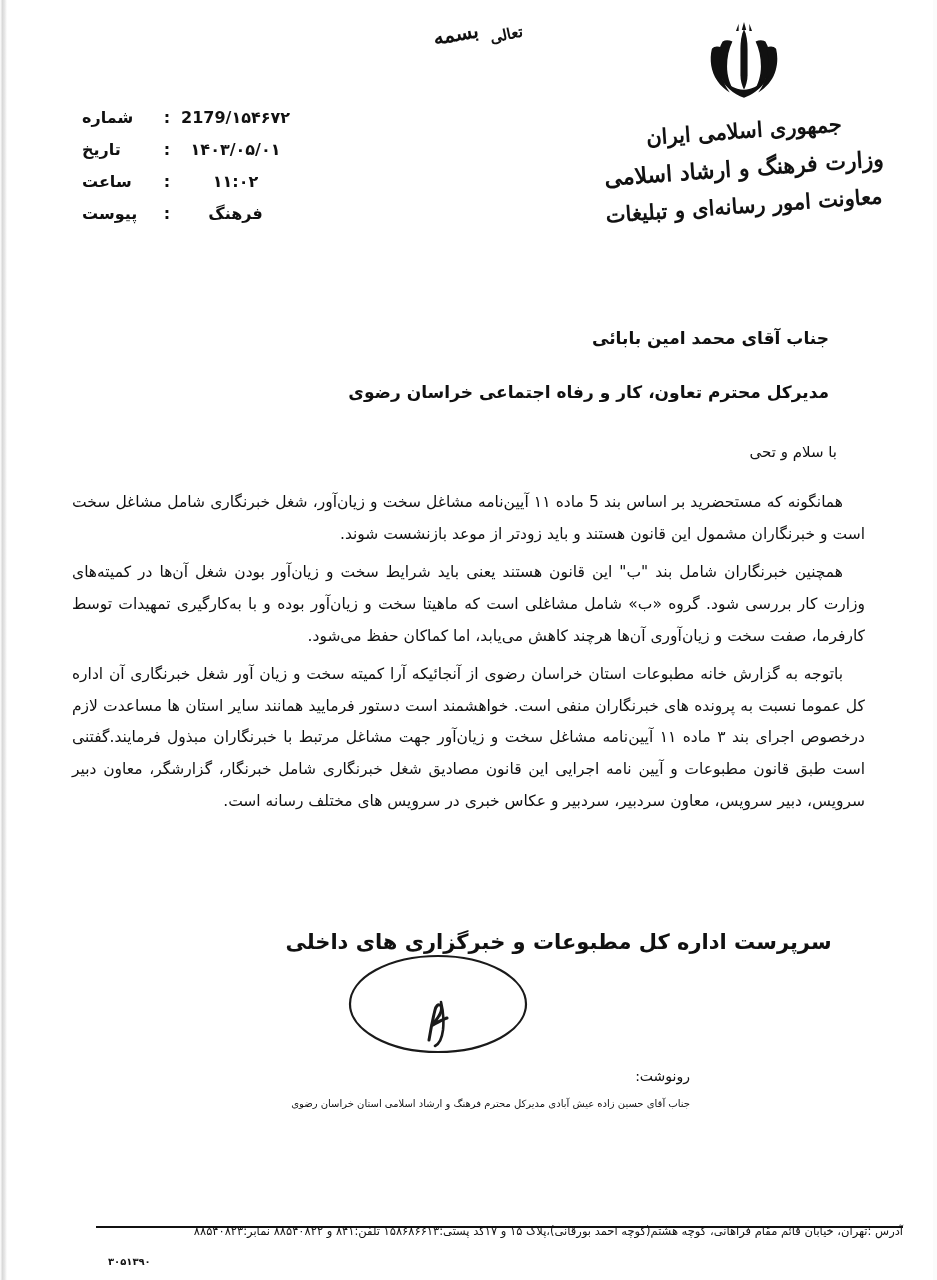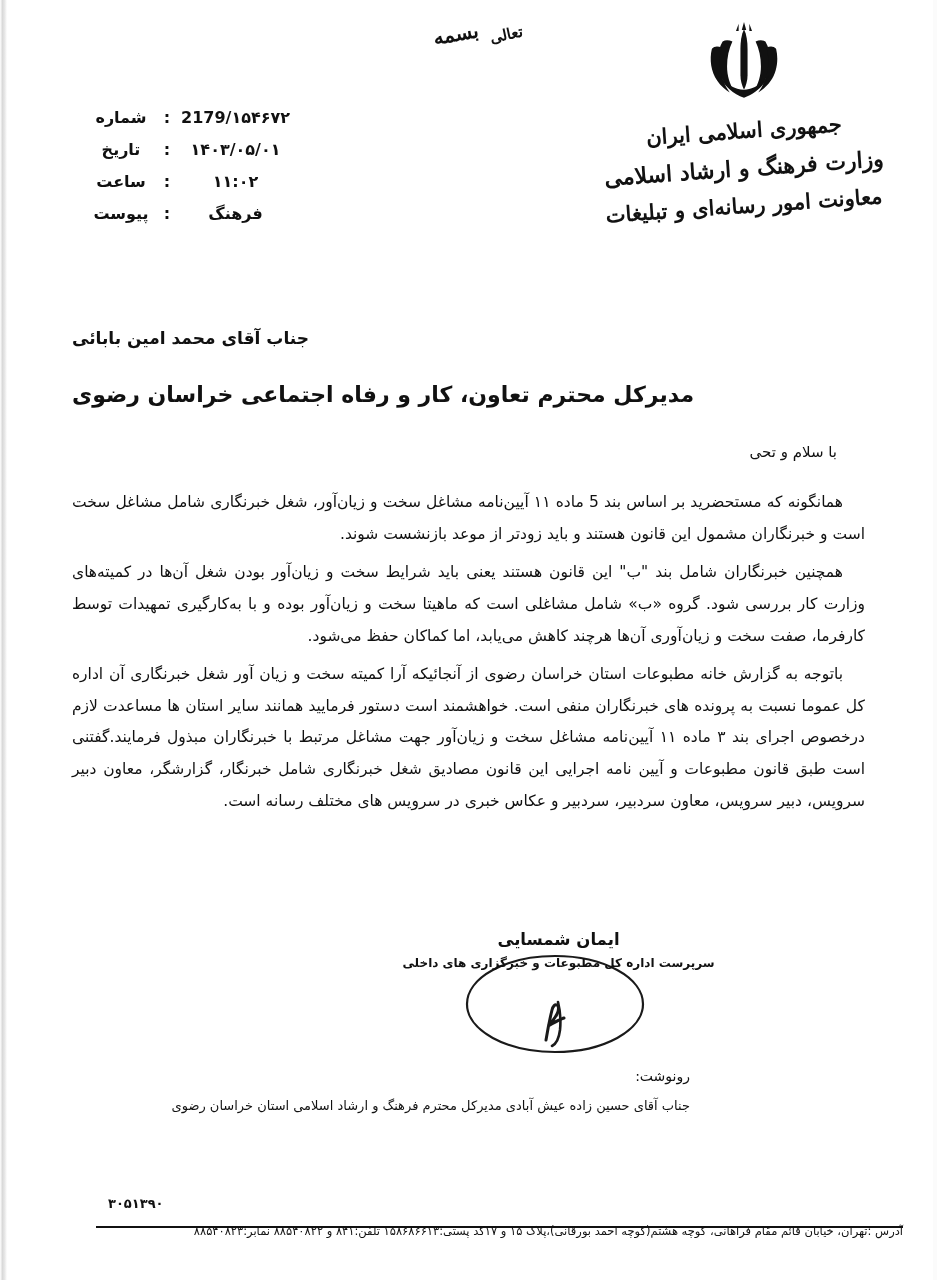--- a/index.html
+++ b/index.html
@@ -90,45 +90,45 @@
   .meta-row {
     display: flex;
     justify-content: flex-start;
     align-items: baseline;
     margin-bottom: 13px;
     font-size: 16px;
     font-weight: 700;
   }
   .meta-label {
     width: 78px;
-    text-align: center;
+    text-align: left;
     white-space: nowrap;
   }
   .meta-colon { width: 14px; text-align: center; }
   .meta-value {
     flex: 1;
     text-align: center;
     letter-spacing: .5px;
     white-space: nowrap;
   }
 
   
   .addressee {
     position: absolute;
-    top: 328px; right: 72px; left: 72px;
-    text-align: left;
+    top: 328px; right: 56px; left: 72px;
+    text-align: right;
   }
   .addressee-name {
     font-size: 17px;
     font-weight: 700;
     margin-bottom: 34px;
     padding-right: 52px;
   }
   .addressee-title {
-    font-size: 22px;
+    font-size: 17px;
     font-weight: 700;
     padding-right: 52px;
   }
 
   
   .body-block {
     position: absolute;
     top: 443px; right: 72px; left: 72px;
     text-align: right;
   }
@@ -158,21 +158,21 @@
     margin-right: -180px;
   }
   .sig-name {
     font-size: 16.5px;
     font-weight: 700;
     margin-bottom: 7px;
     position: relative;
     z-index: 2;
   }
   .sig-title {
-    font-size: 12px;
+    font-size: 21px;
     font-weight: 700;
     white-space: nowrap;
     position: relative;
     z-index: 2;
   }
   .sig-mark {
     position: absolute;
     top: 18px; left: 58px;
     width: 190px; height: 108px;
     z-index: 1;
@@ -184,29 +184,29 @@
     position: absolute;
     top: 1068px; right: 72px; left: 72px;
     text-align: right;
   }
   .cc-label {
     font-size: 14px;
     margin-bottom: 14px;
     padding-right: 175px;
   }
   .cc-item {
-    font-size: 13px;
+    font-size: 10px;
     padding-right: 175px;
   }
 
   
   .ref-number {
     position: absolute;
-    top: 1196px; left: 108px;
-    font-size: 13px;
+    top: 1256px; left: 108px;
+    font-size: 10px;
     font-weight: 700;
     letter-spacing: .6px;
     direction: ltr;
   }
   .footer-rule {
     position: absolute;
     top: 1226px; left: 96px; right: 34px;
     height: 2px;
     background: #111111;
   }
@@ -279,21 +279,20 @@
 
   <div class="body-block">
     <div class="greeting">با سلام و تحی</div>
     <p class="para">همانگونه که مستحضرید بر اساس بند 5 ماده ۱۱ آیین‌نامه مشاغل سخت و زیان‌آور، شغل خبرنگاری شامل مشاغل سخت است و خبرنگاران مشمول این قانون هستند و باید زودتر از موعد بازنشست شوند.</p>
     <p class="para">همچنین خبرنگاران شامل بند "ب" این قانون هستند یعنی باید شرایط سخت و زیان‌آور بودن شغل آن‌ها در کمیته‌های وزارت کار بررسی شود. گروه «ب» شامل مشاغلی است که ماهیتا سخت و زیان‌آور بوده و با به‌کارگیری تمهیدات توسط کارفرما، صفت سخت و زیان‌آوری آن‌ها هرچند کاهش می‌یابد، اما کماکان حفظ می‌شود.</p>
     <p class="para">باتوجه به گزارش خانه مطبوعات استان خراسان رضوی از آنجائیکه آرا کمیته سخت و زیان آور شغل خبرنگاری آن اداره کل عموما نسبت به پرونده های خبرنگاران منفی است. خواهشمند است دستور فرمایید همانند سایر استان ها مساعدت لازم درخصوص اجرای بند ۳ ماده ۱۱ آیین‌نامه مشاغل سخت و زیان‌آور جهت مشاغل مرتبط با خبرنگاران مبذول فرمایند.گفتنی است طبق قانون مطبوعات و آیین نامه اجرایی این قانون مصادیق شغل خبرنگاری شامل خبرنگار، گزارشگر، معاون دبیر سرویس، دبیر سرویس، معاون سردبیر، سردبیر و عکاس خبری در سرویس های مختلف رسانه است.</p>
   </div>
 
   <div class="signature">
     <div class="sig-inner">
-      <div class="sig-name">ایمان شمسایی</div>
       <div class="sig-title">سرپرست اداره کل مطبوعات و خبرگزاری های داخلی</div>
       <svg class="sig-mark" viewBox="0 0 190 108">
         <ellipse cx="95" cy="56" rx="88" ry="48" fill="none" stroke="#1a1a1a" stroke-width="2.2"></ellipse>
         <path d="M86 92 C88 80 90 70 92 62 C93 58 95 56 97 57 C99 58 99 62 97 66 C94 72 90 76 88 78 C92 76 98 72 104 70" fill="none" stroke="#1a1a1a" stroke-width="3" stroke-linecap="round"></path>
         <path d="M98 54 C100 62 101 72 100 82 C99 90 96 96 92 98" fill="none" stroke="#1a1a1a" stroke-width="2.6" stroke-linecap="round"></path>
       </svg>
     </div>
   </div>
 
   <div class="cc">

